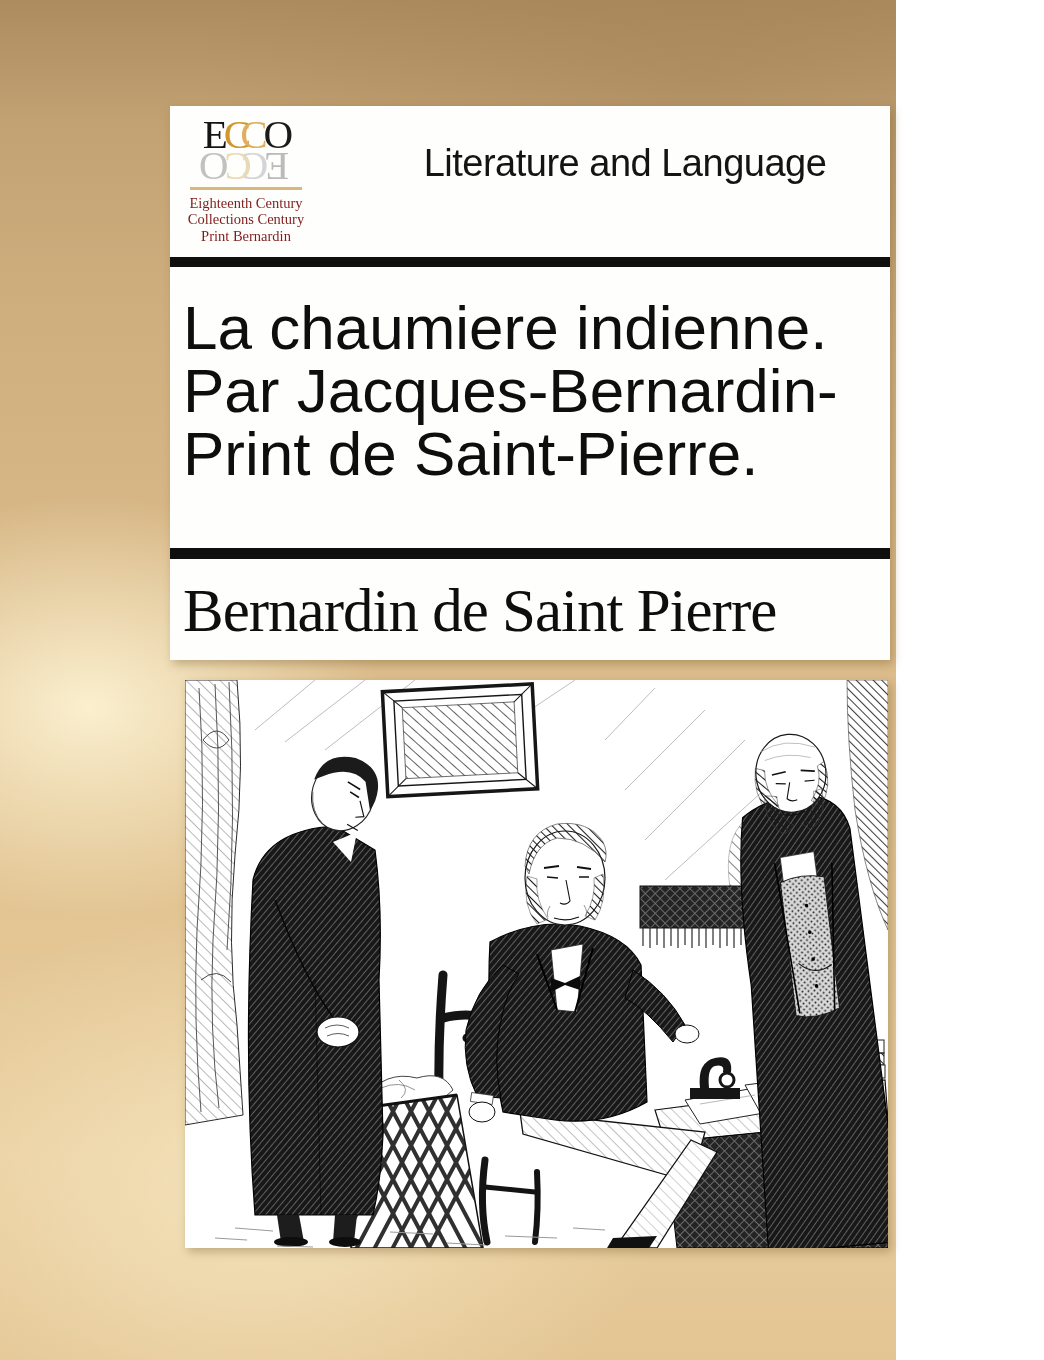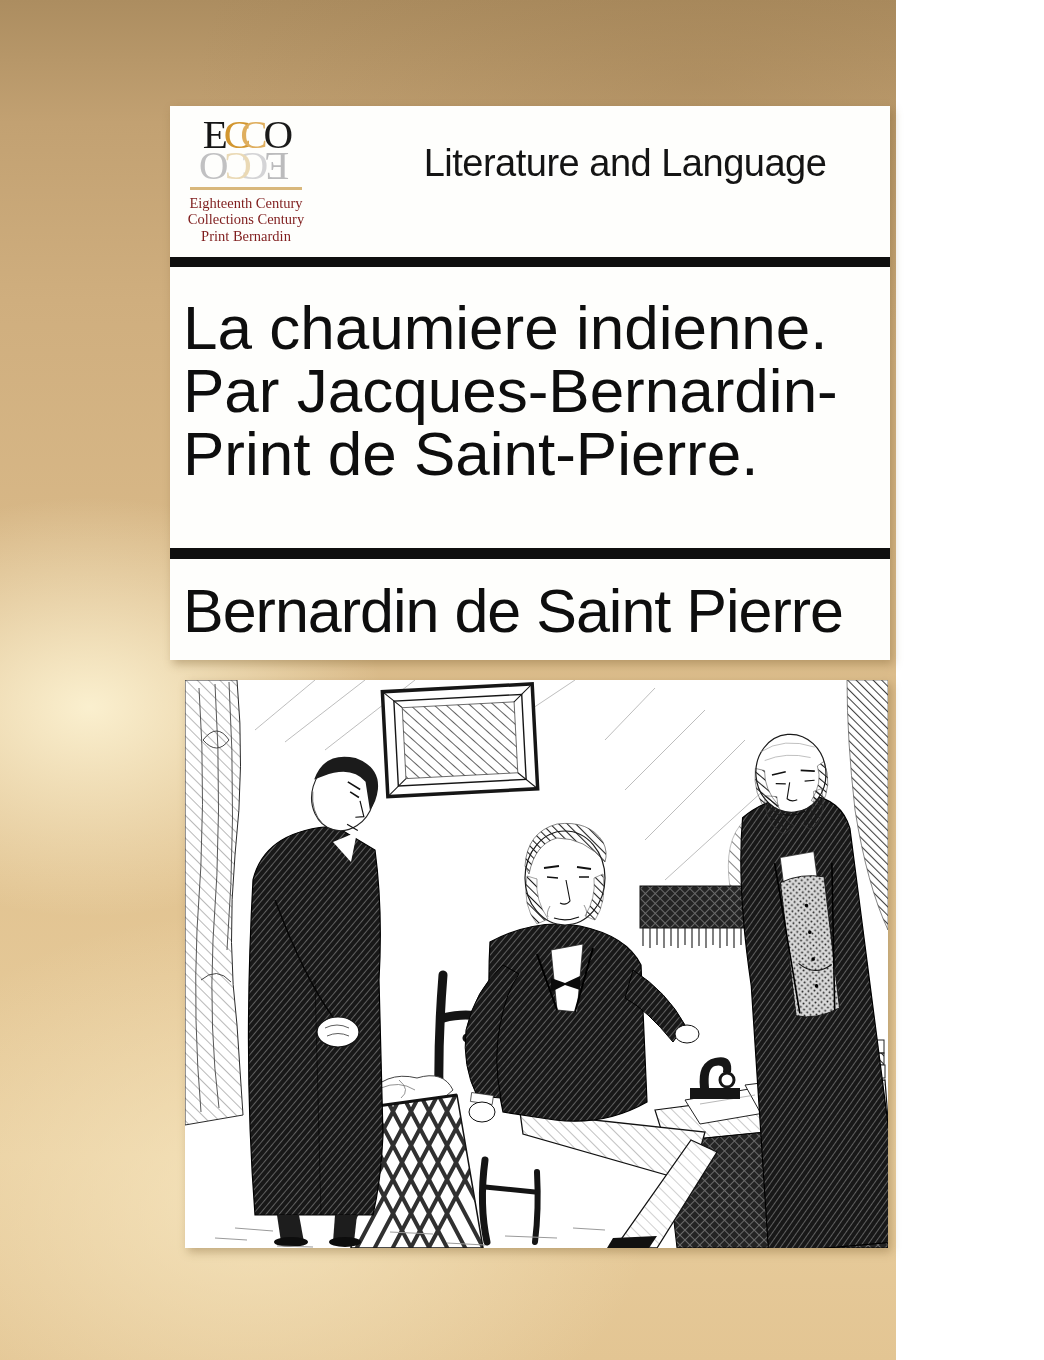--- a/index.html
+++ b/index.html
@@ -60,21 +60,21 @@
   .bar1{top:151px;height:10px;}
   .bar2{top:442px;height:11px;}
   
   .title{
     position:absolute;left:13px;top:190px;width:700px;
     font-size:62px;line-height:63px;color:var(--ink);white-space:nowrap;
   }
   .author{
     position:absolute;left:13px;top:472px;width:700px;
     font-size:61px;line-height:66px;color:var(--ink);
-    letter-spacing:-1px;white-space:nowrap;
+    letter-spacing:-1px;white-space:nowrap;font-family:Liberation Serif, serif;
   }
   
   .illustration{
     position:absolute;left:185px;top:680px;width:703px;height:568px;
     background:#ffffff;box-shadow:3px 4px 9px rgba(120,92,48,0.40);
   }
   .illustration svg{display:block;width:703px;height:568px;}
 </style>
 </head>
 <body>

